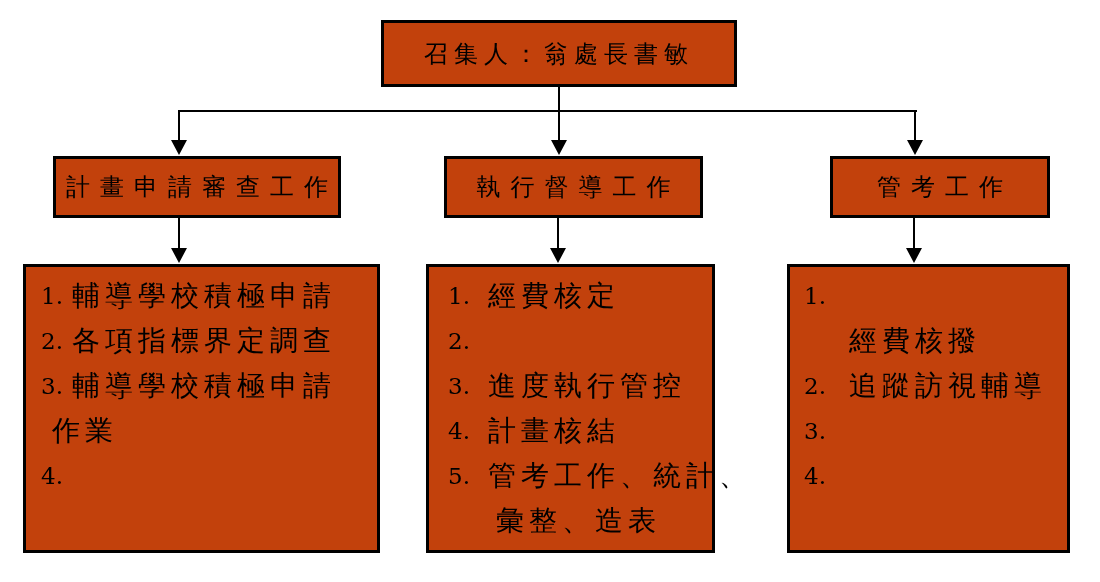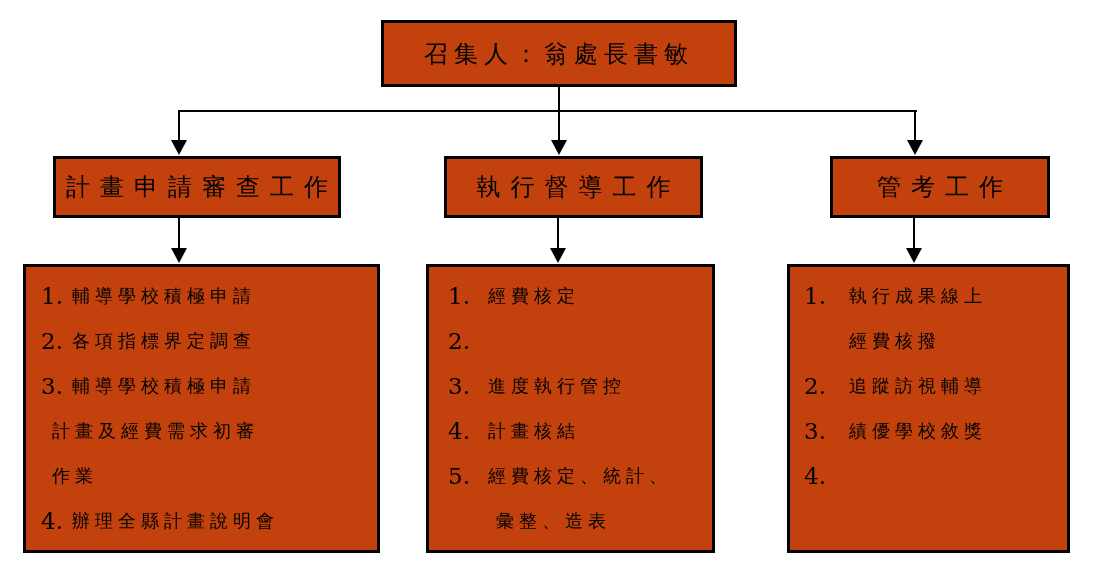--- a/index.html
+++ b/index.html
@@ -17,21 +17,21 @@
   .vline{position:absolute;width:2px;background:#000;}
   .hline{position:absolute;height:2px;background:#000;}
   .arrow{
     position:absolute;width:0;height:0;
     border-left:8px solid transparent;border-right:8px solid transparent;
     border-top:15px solid #000;
   }
   .detail-box{padding-top:6px;}
   .line{display:flex;align-items:center;height:45px;white-space:nowrap;}
   .num{flex:none;font-size:23px;}
-  .txt{font-size:18px;letter-spacing:5px;}
+  .txt{font-size:28px;letter-spacing:5px;}
   .d1{padding-left:15px;}
   .d1 .num{width:31px;}
   .d1 .line.cont .num{width:11px;}
   .d2{padding-left:19px;}
   .d2 .num{width:40px;}
   .d2 .line.cont .num{width:48px;}
   .d3{padding-left:14px;}
   .d3 .num{width:45px;}
 </style>
 </head>
@@ -82,29 +82,24 @@
     <div class="line">
       <span class="num">2.</span>
       <span class="txt">各項指標界定調查</span>
     </div>
     <div class="line">
       <span class="num">3.</span>
       <span class="txt">輔導學校積極申請</span>
     </div>
     <div class="line cont">
       <span class="num"></span>
-      <span class="txt">計畫及經費需求初審</span>
-    </div>
-    <div class="line cont">
-      <span class="num"></span>
       <span class="txt">作業</span>
     </div>
     <div class="line">
       <span class="num">4.</span>
-      <span class="txt">辦理全縣計畫說明會</span>
     </div>
   </div>
 
   <div class="box detail-box d2" style="left:426px;top:264px;width:289px;height:289px;">
     <div class="line">
       <span class="num">1.</span>
       <span class="txt">經費核定</span>
     </div>
     <div class="line">
       <span class="num">2.</span>
@@ -112,43 +107,41 @@
     <div class="line">
       <span class="num">3.</span>
       <span class="txt">進度執行管控</span>
     </div>
     <div class="line">
       <span class="num">4.</span>
       <span class="txt">計畫核結</span>
     </div>
     <div class="line">
       <span class="num">5.</span>
-      <span class="txt">經費核定、統計、</span>
+      <span class="txt">管考工作、統計、</span>
     </div>
     <div class="line cont">
       <span class="num"></span>
       <span class="txt">彙整、造表</span>
     </div>
   </div>
 
   <div class="box detail-box d3" style="left:787px;top:264px;width:283px;height:289px;">
     <div class="line">
       <span class="num">1.</span>
-      <span class="txt">執行成果線上</span>
     </div>
     <div class="line cont">
       <span class="num"></span>
       <span class="txt">經費核撥</span>
     </div>
     <div class="line">
       <span class="num">2.</span>
       <span class="txt">追蹤訪視輔導</span>
     </div>
     <div class="line">
       <span class="num">3.</span>
-      <span class="txt">績優學校敘獎</span>
     </div>
     <div class="line">
       <span class="num">4.</span>
     </div>
   </div>
 
 </div>
 
 </body></html>

